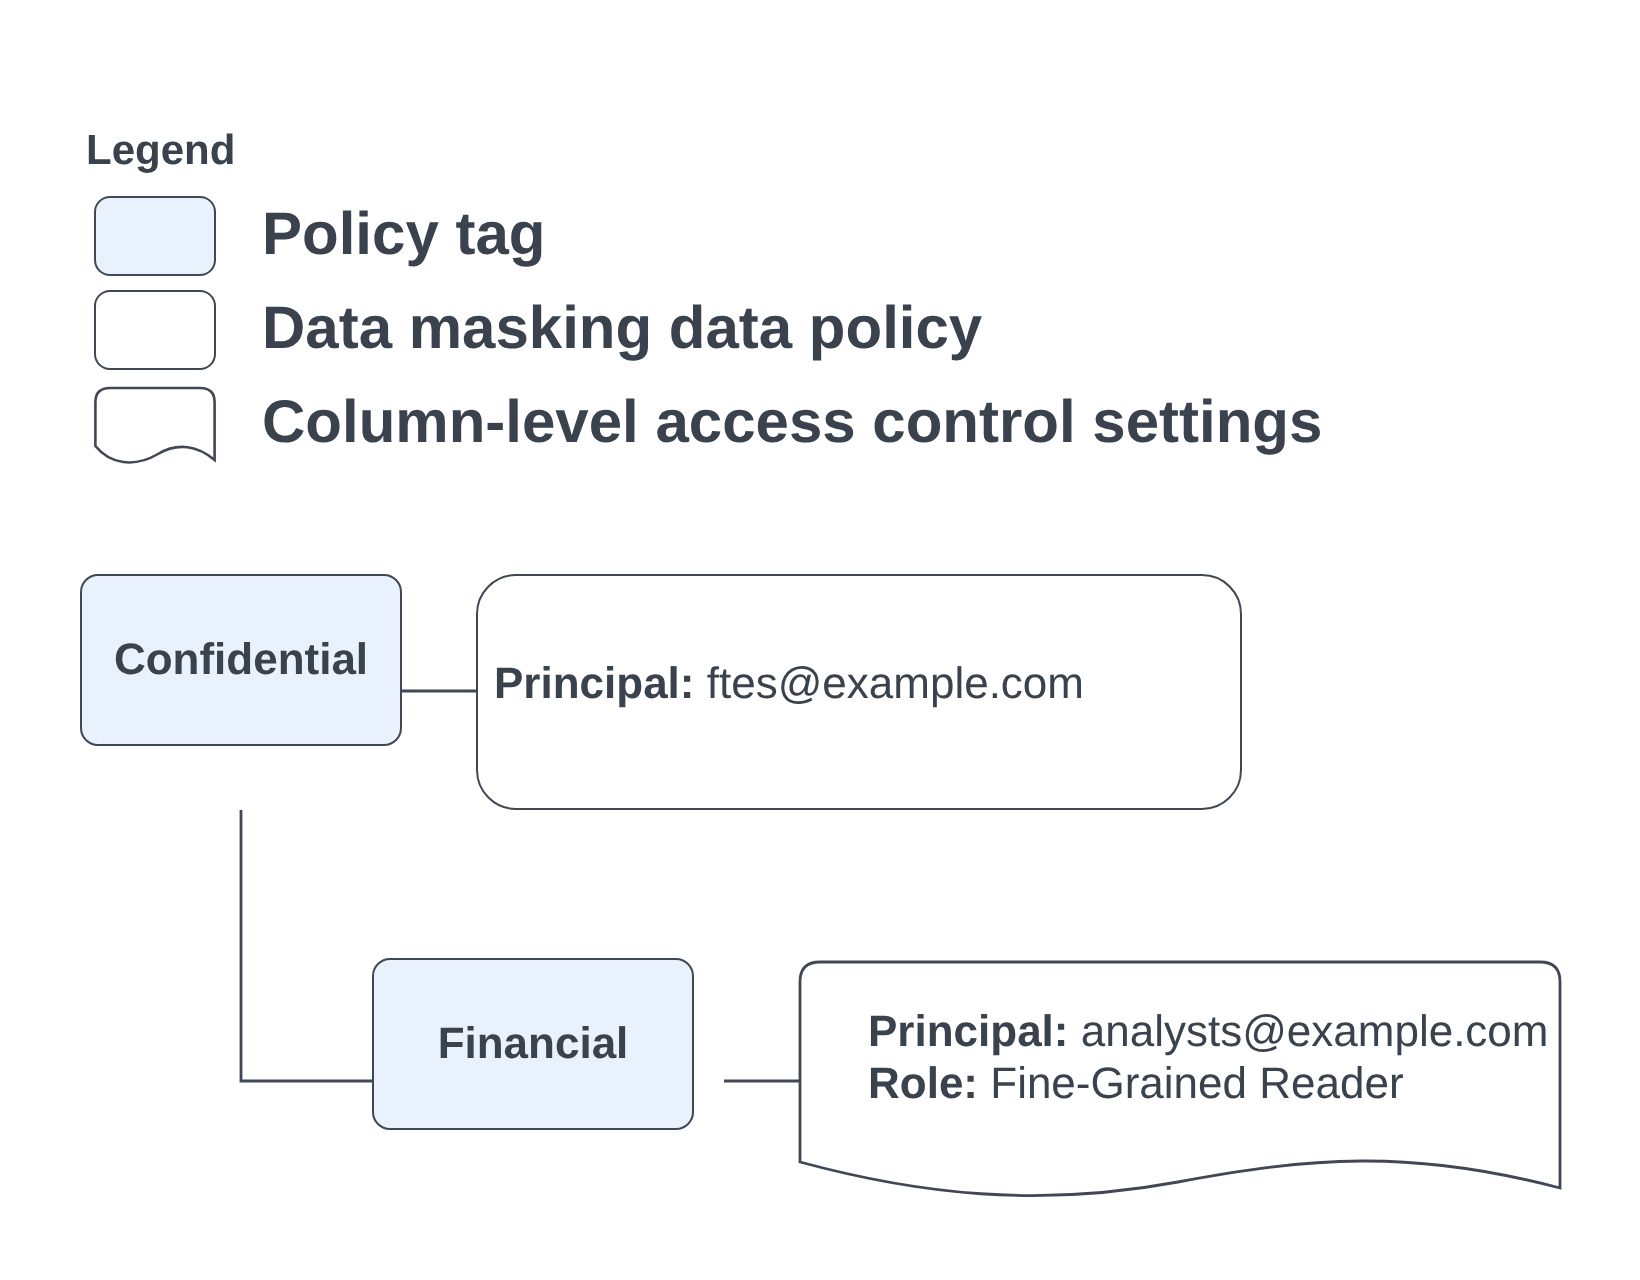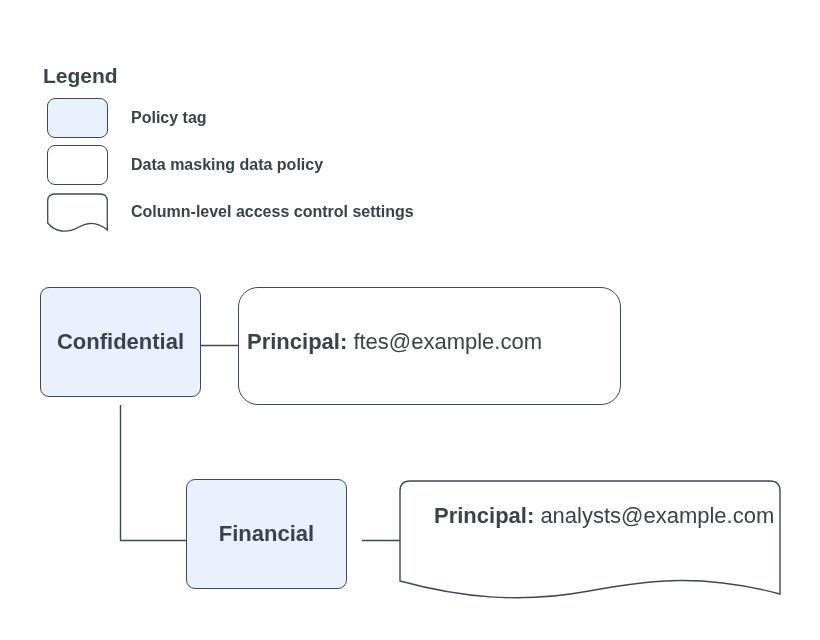--- a/index.html
+++ b/index.html
@@ -7,25 +7,25 @@
     position:relative;width:820px;height:640px;background:#fff;overflow:hidden;
     font-family:Liberation Sans, sans-serif;
     color:var(--text,#3a424d);
   }
   .abs{position:absolute;}
   
   .legend-title{left:43px;top:64px;font-size:21px;font-weight:bold;}
   .swatch{width:61px;height:40px;border:1.4px solid var(--stroke,#3f4854);border-radius:8px;box-sizing:border-box;}
   .swatch.blue{background:var(--node-fill,#e9f1fc);}
   .swatch.white{background:#fff;}
-  .legend-label{font-size:16px;font-weight:bold;white-space:nowrap;}
+  .legend-label{font-size:30px;font-weight:bold;white-space:nowrap;}
   .legend-row{display:flex;align-items:center;}
   
   .tag-node{
-    width:161px;height:110px;background:var(--node-fill,#e9f1fc);
+    width:161px;height:86px;background:var(--node-fill,#e9f1fc);
     border:1.4px solid var(--stroke,#3f4854);border-radius:9px;box-sizing:border-box;
     display:flex;align-items:center;justify-content:center;
     font-size:22px;font-weight:bold;
   }
   .policy-box{
     width:383px;height:118px;background:#fff;
     border:1.4px solid var(--stroke,#3f4854);border-radius:20px;box-sizing:border-box;
     display:flex;flex-direction:column;justify-content:center;
     padding:0 6px 8px 8px;
   }
@@ -74,15 +74,16 @@
 
   <div class="abs tag-node" style="left:186px;top:479px">
     <span>Financial</span>
   </div>
 
   <svg class="abs" style="left:399px;top:478px" width="383" height="127" viewBox="0 0 383 127">
     <path d="M 1,103 C 60,119 120,126 190,113 C 255,101 305,96 381,116 L 381,13 Q 381,3 371,3 L 11,3 Q 1,3 1,13 Z" fill="#ffffff" stroke="#3f4854" stroke-width="1.4"></path>
   </svg>
   <div class="abs doc-text" style="left:408px;top:503px">
     <div class="info-line"><b>Principal:</b> <span>analysts@example.com</span></div>
+    <div class="info-line"><b>Role:</b> <span>Fine-Grained Reader</span></div>
   </div>
 
 </div>
 
 </body></html>

